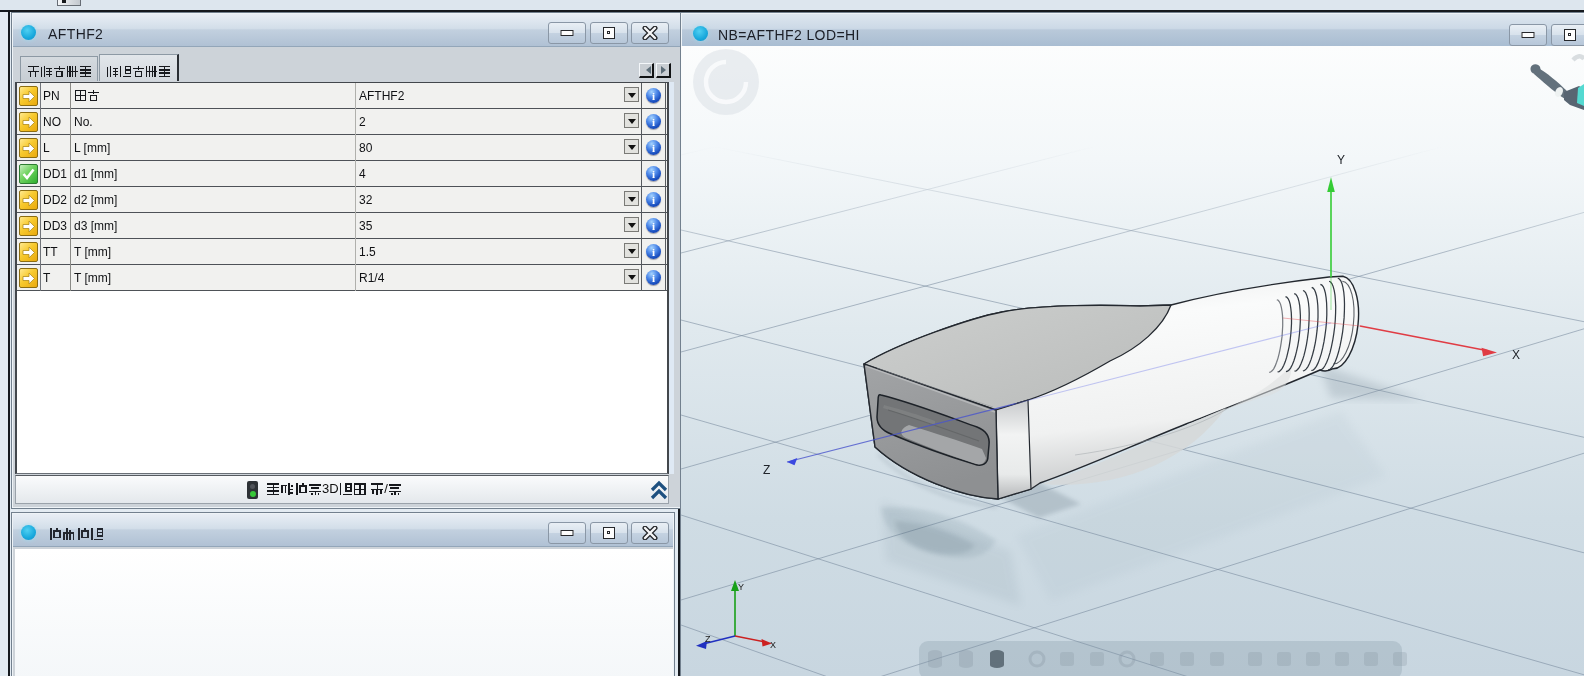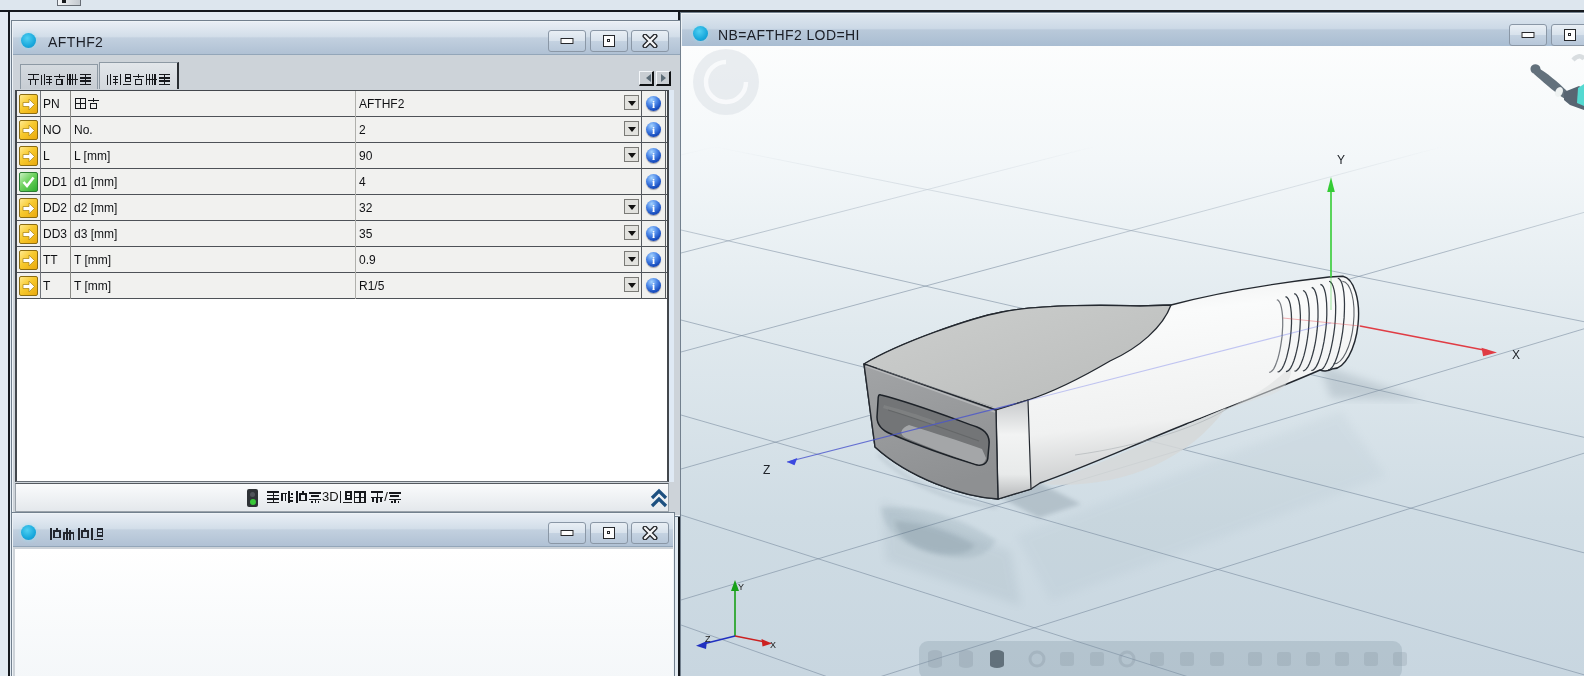--- a/index.html
+++ b/index.html
@@ -40,21 +40,21 @@
 </style></head>
 <body>
 
 <div class="abs" style="left:0;top:0;width:1584px;height:10px;background:#dde6ee"></div>
 <div class="abs" style="left:57px;top:0;width:24px;height:6px;background:linear-gradient(90deg,#f4f6f8,#c3c8ce);border:1px solid #676d75;border-top:none"></div>
 <div class="abs" style="left:62px;top:0;width:4px;height:2.5px;background:#17191d"></div>
 <div class="abs" style="left:0;top:10px;width:1584px;height:2px;background:#15191e"></div>
 <div class="abs" style="left:8px;top:12px;width:2px;height:664px;background:#15191e"></div>
 <div class="abs" style="left:678px;top:12px;width:2px;height:664px;background:#15191e"></div>
 
-<div class="win" style="left:11px;top:20px;width:750px;height:497px">
+<div class="win" style="left:11px;top:12px;width:750px;height:497px">
  <div class="tbar"></div>
  <div class="tdot" style="left:8.5px;top:12px"></div>
  <div class="ttext" style="left:36px;top:13px">AFTHF2</div>
  <div class="wbtn" style="left:536px;top:9px">
       <span class="ic-min"></span>
     </div>
  <div class="wbtn" style="left:578px;top:9px">
       <span>
         <span class="ic-max">
           <i></i>
@@ -94,21 +94,21 @@
       <div class="cell" style="left:57px;top:32px">No.</div>
       <div class="cell" style="left:342px;top:32px">2</div>
       <div class="drop" style="left:607px;top:30px"></div>
       <div class="info" style="left:629px;top:31px"></div>
       <div class="rowline" style="left:0;right:0;top:51px"></div>
       <div class="arrowbtn" style="left:2px;top:55px"><svg width="17" height="18">
           <path d="M3 7.5 h6 v-3.4 l5.5 5.4 -5.5 5.4 v-3.4 h-6 z" fill="#fff" stroke="#b08a1a" stroke-width=".8"></path>
         </svg></div>
       <div class="cell" style="left:26px;top:58px">L</div>
       <div class="cell" style="left:57px;top:58px">L [mm]</div>
-      <div class="cell" style="left:342px;top:58px">90</div>
+      <div class="cell" style="left:342px;top:58px">80</div>
       <div class="drop" style="left:607px;top:56px"></div>
       <div class="info" style="left:629px;top:57px"></div>
       <div class="rowline" style="left:0;right:0;top:77px"></div>
       <div class="checkbtn" style="left:2px;top:81px"><svg width="17" height="18">
           <path d="M3.5 9 L7 13 L13.5 4.5" stroke="#fff" stroke-width="2.6" fill="none"></path>
         </svg></div>
       <div class="cell" style="left:26px;top:84px">DD1</div>
       <div class="cell" style="left:57px;top:84px">d1 [mm]</div>
       <div class="cell" style="left:342px;top:84px">4</div>
       <div class="info" style="left:629px;top:83px"></div>
@@ -129,30 +129,30 @@
       <div class="cell" style="left:57px;top:136px">d3 [mm]</div>
       <div class="cell" style="left:342px;top:136px">35</div>
       <div class="drop" style="left:607px;top:134px"></div>
       <div class="info" style="left:629px;top:135px"></div>
       <div class="rowline" style="left:0;right:0;top:155px"></div>
       <div class="arrowbtn" style="left:2px;top:159px"><svg width="17" height="18">
           <path d="M3 7.5 h6 v-3.4 l5.5 5.4 -5.5 5.4 v-3.4 h-6 z" fill="#fff" stroke="#b08a1a" stroke-width=".8"></path>
         </svg></div>
       <div class="cell" style="left:26px;top:162px">TT</div>
       <div class="cell" style="left:57px;top:162px">T [mm]</div>
-      <div class="cell" style="left:342px;top:162px">0.9</div>
+      <div class="cell" style="left:342px;top:162px">1.5</div>
       <div class="drop" style="left:607px;top:160px"></div>
       <div class="info" style="left:629px;top:161px"></div>
       <div class="rowline" style="left:0;right:0;top:181px"></div>
       <div class="arrowbtn" style="left:2px;top:185px"><svg width="17" height="18">
           <path d="M3 7.5 h6 v-3.4 l5.5 5.4 -5.5 5.4 v-3.4 h-6 z" fill="#fff" stroke="#b08a1a" stroke-width=".8"></path>
         </svg></div>
       <div class="cell" style="left:26px;top:188px">T</div>
       <div class="cell" style="left:57px;top:188px">T [mm]</div>
-      <div class="cell" style="left:342px;top:188px">R1/5</div>
+      <div class="cell" style="left:342px;top:188px">R1/4</div>
       <div class="drop" style="left:607px;top:186px"></div>
       <div class="info" style="left:629px;top:187px"></div>
       <div class="rowline" style="left:0;right:0;top:207px"></div>
    <div class="vline" style="left:23px;top:0;height:208px;background:#70747a"></div>
       <div class="vline" style="left:53px;top:0;height:208px;background:#8a8a86"></div>
       <div class="vline" style="left:338px;top:0;height:208px;background:#b0b0ac"></div>
       <div class="vline" style="left:624px;top:0;height:208px;background:#55595e"></div>
       <div class="vline" style="left:648px;top:0;height:208px;background:#55595e"></div>
  </div>
  <div class="abs" style="left:3px;top:462px;width:654px;height:29px;background:linear-gradient(#fafbfc,#e4e8ec);border:1px solid #9aa2aa;border-top:1px solid #555a60">

